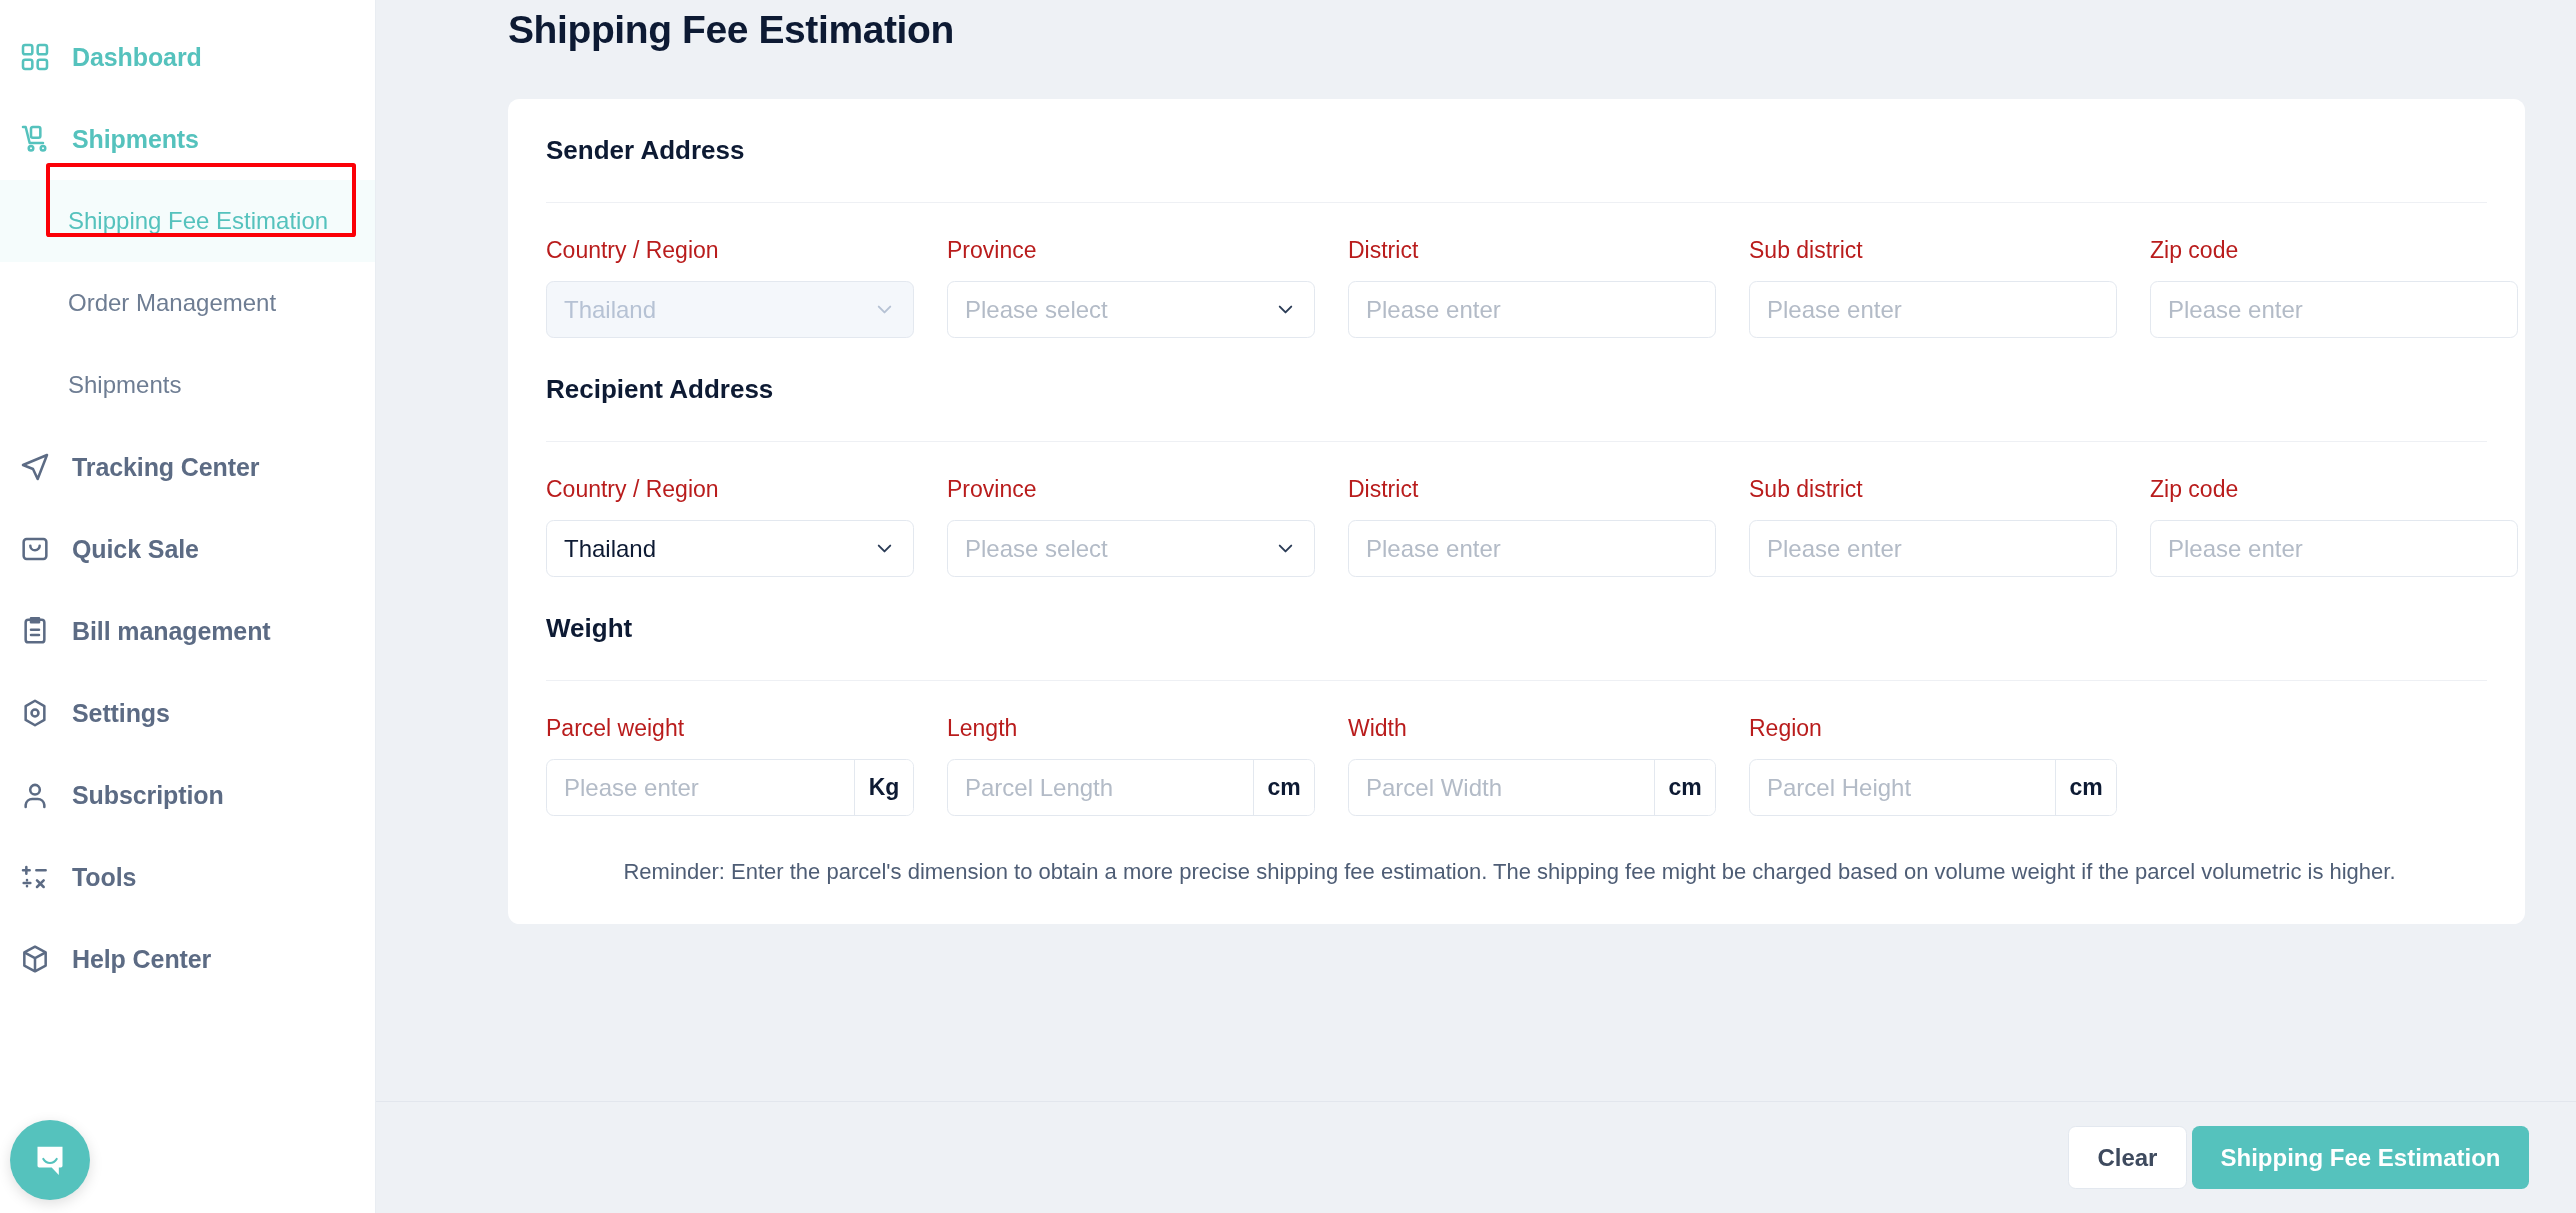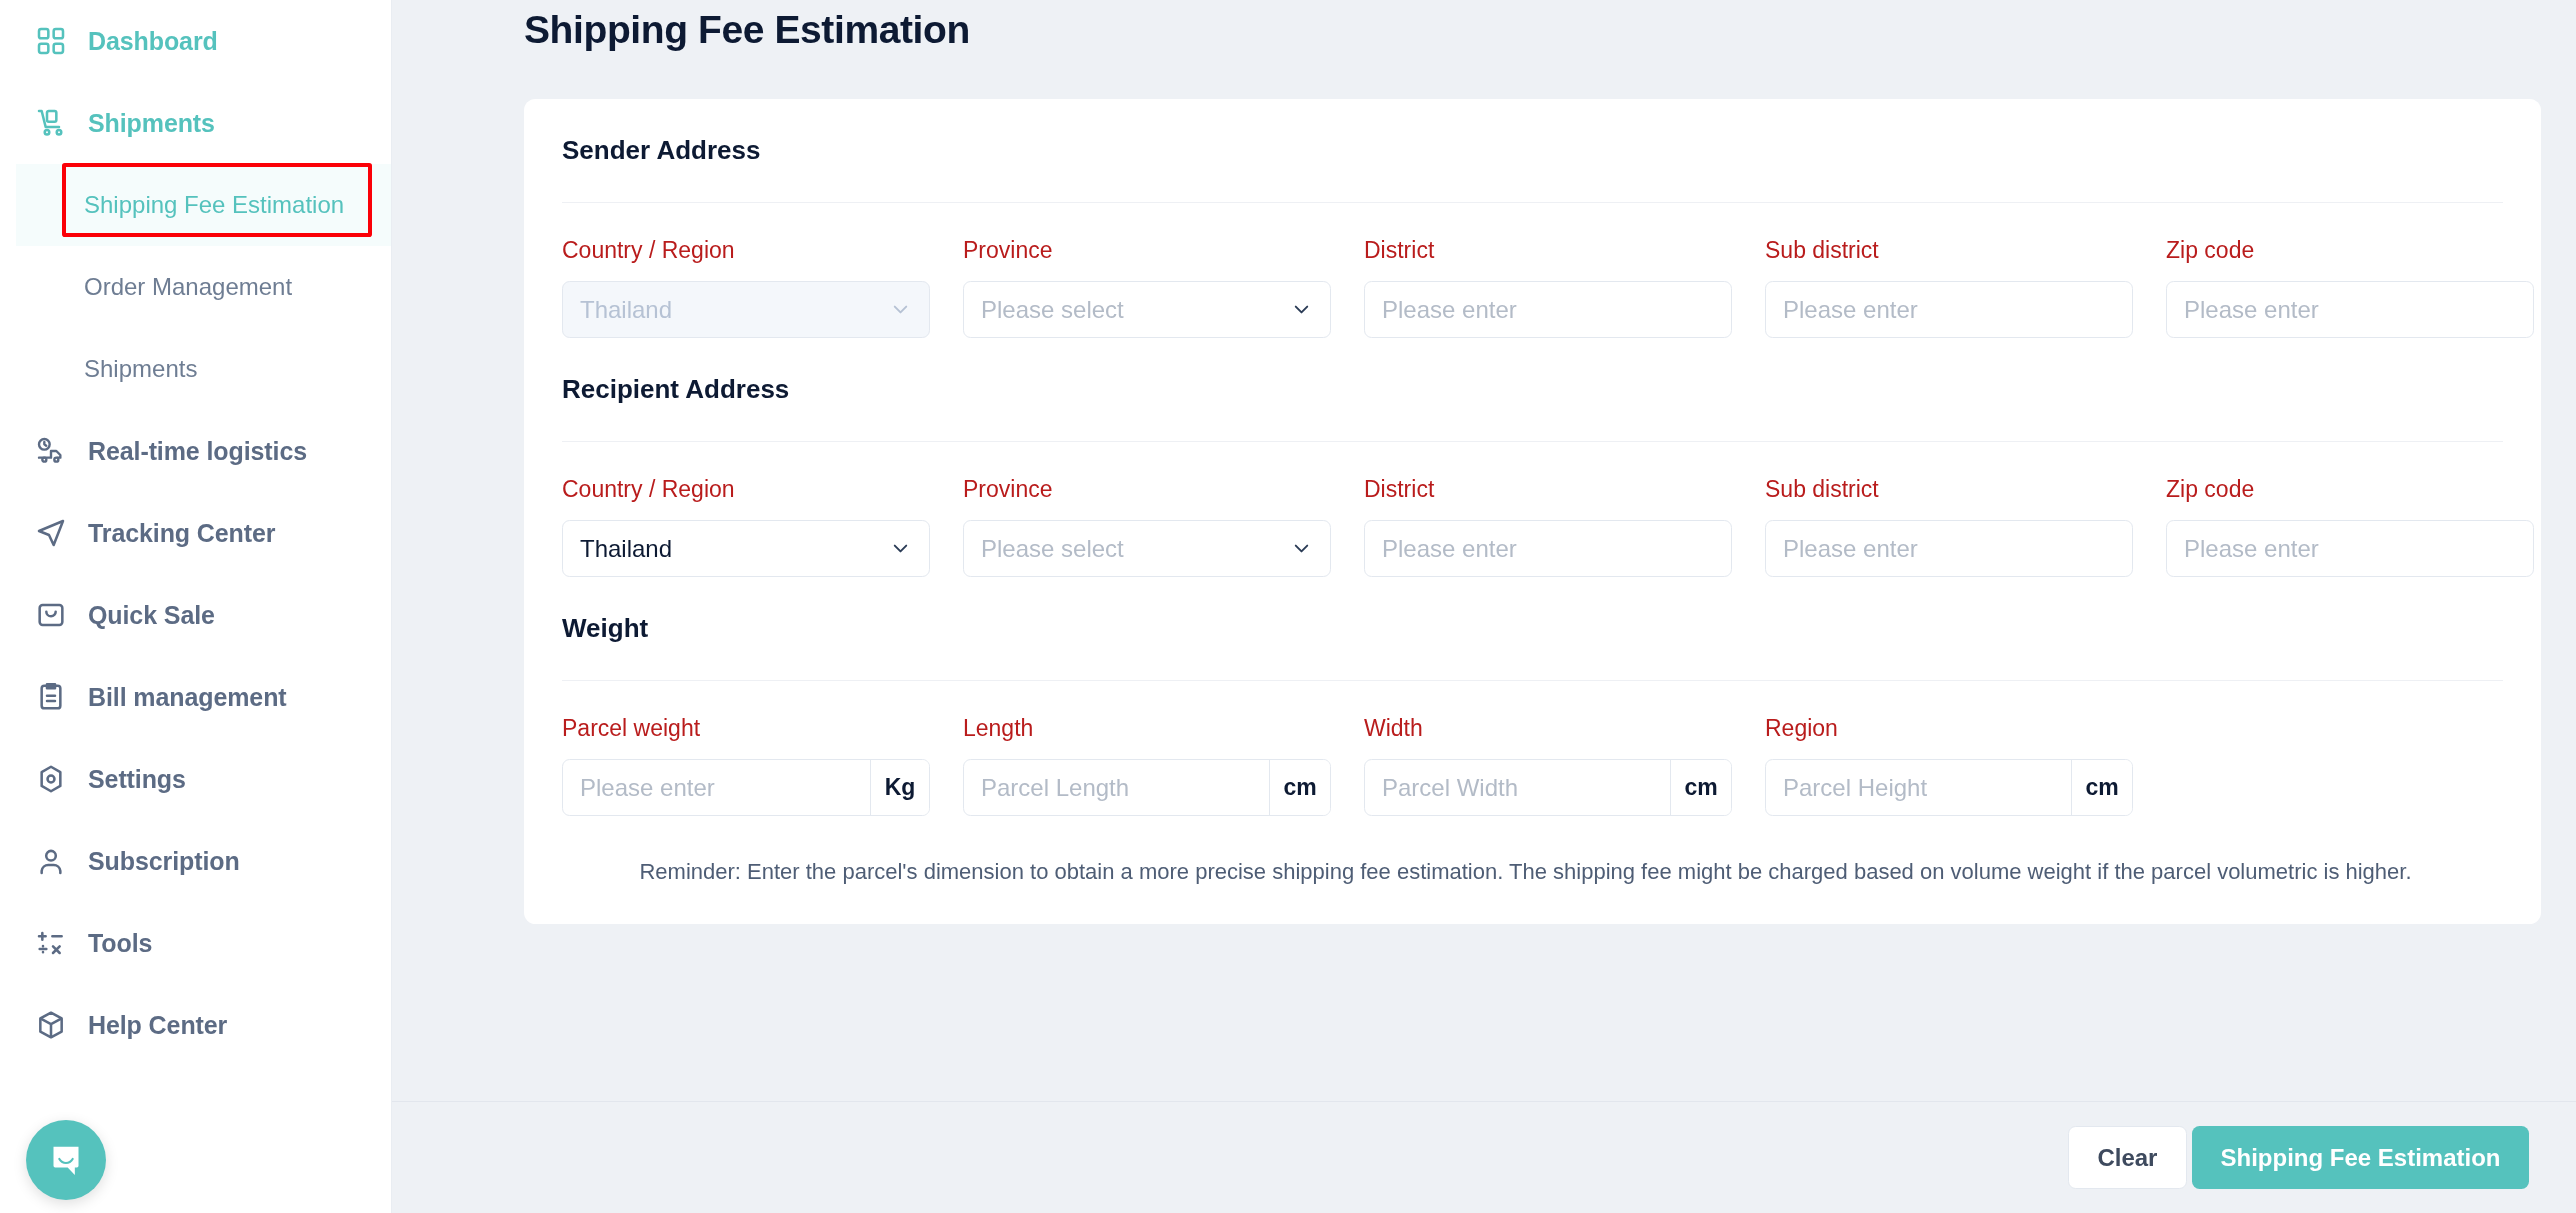--- a/index.html
+++ b/index.html
@@ -11,22 +11,21 @@
   }
   .app { display: flex; width: 2576px; height: 1213px; }
 
   
   .sidebar {
     width: 376px; height: 1213px;
     background: #ffffff;
     border-right: 0.9px solid #e9edf2;
     position: relative;
     flex: 0 0 376px;
-    padding-top: 0;
-    margin-left: 16px;
+    padding-top: 16px;
   }
   .nav-item {
     display: flex; align-items: center;
     height: 82px;
     padding-left: 17px;
     gap: 19px;
     cursor: pointer;
   }
   .nav-icon {
     width: 36px; height: 36px;
@@ -263,32 +262,20 @@
     <div class="sub-item selected">
       <span class="sub-label">Shipping Fee Estimation</span>
     </div>
     <div class="sub-item">
       <span class="sub-label">Order Management</span>
     </div>
     <div class="sub-item">
       <span class="sub-label">Shipments</span>
     </div>
 
-    <div class="nav-item">
-      <span class="nav-icon">
-        <svg width="32" height="32" viewBox="0 0 24 24" fill="none" stroke="#5c6b84" stroke-width="1.8" stroke-linecap="round" stroke-linejoin="round">
-          <circle cx="7" cy="7" r="4"></circle>
-            <path d="M7 5.2V7l1.4 1"></path>
-          <path d="M3 17h9v-5h4l3 3v2h-2"></path>
-            <circle cx="7" cy="18.5" r="1.5"></circle>
-            <circle cx="16" cy="18.5" r="1.5"></circle>
-        </svg>
-      </span>
-      <span class="nav-label">Real-time logistics</span>
-    </div>
 
     <div class="nav-item">
       <span class="nav-icon">
         <svg width="32" height="32" viewBox="0 0 24 24" fill="none" stroke="#5c6b84" stroke-width="1.9" stroke-linecap="round" stroke-linejoin="round">
           <path d="M21 3L3 10.5l7.5 3L14 21 21 3z"></path>
         </svg>
       </span>
       <span class="nav-label">Tracking Center</span>
     </div>
 

